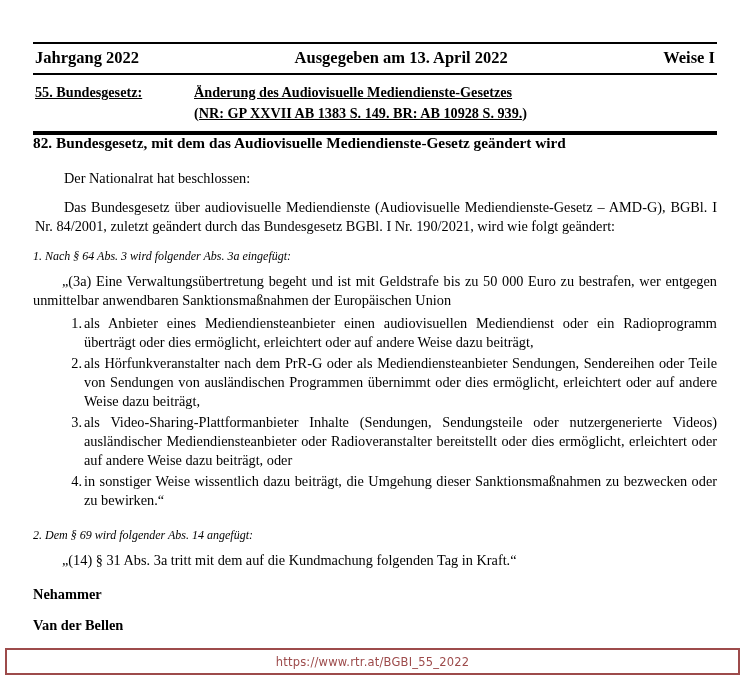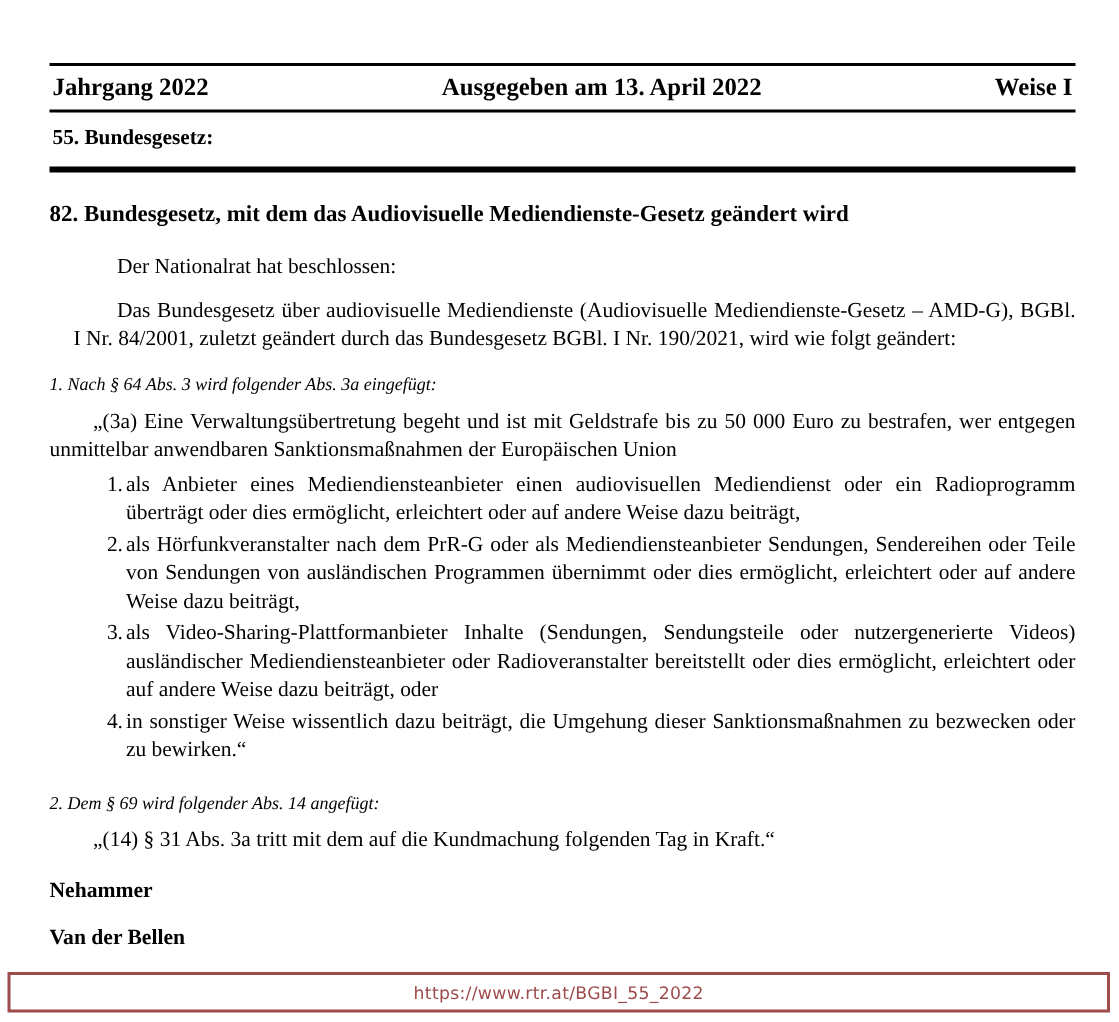--- a/index.html
+++ b/index.html
@@ -56,20 +56,21 @@
   .masthead-mid   { flex: 1 1 auto; text-align: center; font-family: Liberation Serif, serif; }
   .masthead-right { flex: 0 0 auto; }
 
   
   .entry {
     display: flex;
     padding: 7px 2px 8px 2px;
     font-weight: bold;
     font-size: 14.2px;
     line-height: 1.45;
+    text-decoration: underline;
   }
   .entry-label {
     flex: 0 0 159px;
     white-space: nowrap;
   }
   .entry-body {
     flex: 1 1 auto;
   }
   .entry-body div { white-space: nowrap; }
 
@@ -85,21 +86,21 @@
 
   h1.doc-title {
     font-size: 15.3px;
     font-weight: bold;
     margin: 0 0 16px 0;
     padding: 0;
     line-height: 1.3;
   }
 
   p.para {
-    margin: 0 0 10px 16px;
+    margin: 0 0 10px 2px;
     text-align: justify;
     text-indent: 29px;
     hyphens: none;
   }
   p.para-last { margin-bottom: 13px; }
 
   p.amend-head {
     margin: 0 0 7px 0;
     font-style: italic;
     font-size: 12px;
@@ -173,20 +174,24 @@
     <div class="masthead-row">
       <div class="masthead-left">Jahrgang 2022</div>
       <div class="masthead-mid">Ausgegeben am 13. April 2022</div>
       <div class="masthead-right">Weise I</div>
     </div>
 
     <div class="rule-thin"></div>
 
     <div class="entry">
       <div class="entry-label">55. Bundesgesetz:</div>
+      <div class="entry-body">
+        <div>Änderung des Audiovisuelle Mediendienste-Gesetzes</div>
+        <div>(NR: GP XXVII AB 1383 S. 149. BR: AB 10928 S. 939.)</div>
+      </div>
     </div>
 
     <div class="rule-thick"></div>
   </div>
 
   <div class="content">
 
     <h1 class="doc-title">82. Bundesgesetz, mit dem das Audiovisuelle Mediendienste-Gesetz geändert wird</h1>
 
     <p class="para">Der Nationalrat hat beschlossen:</p>

